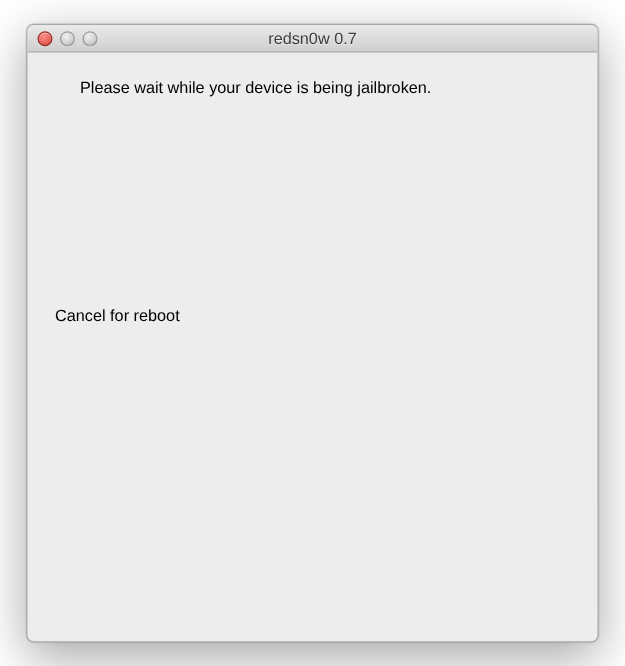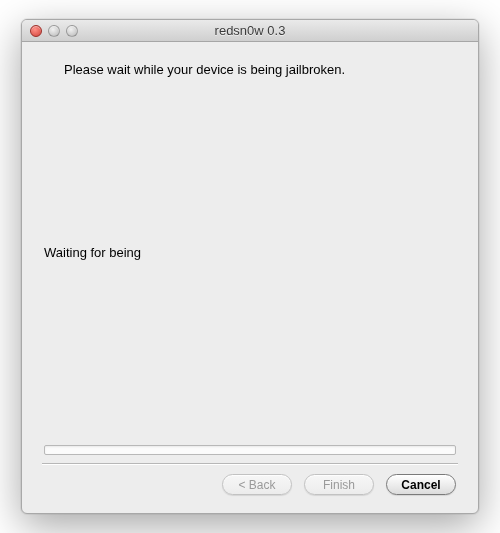--- a/index.html
+++ b/index.html
@@ -124,30 +124,21 @@
 </head>
 <body>
 
 <div class="window">
   <div class="titlebar">
     <div class="traffic">
       <div class="btn red"></div>
       <div class="btn gray1"></div>
       <div class="btn gray2"></div>
     </div>
-    <div class="title">redsn0w 0.3</div>
+    <div class="title">redsn0w 0.7</div>
   </div>
 
   <div class="content">
     <div class="instruction">Please wait while your device is being jailbroken.</div>
-    <div class="status">Waiting for being</div>
+    <div class="status">Cancel for reboot</div>
 
-    <div class="progress-area">
-      <div class="progress"></div>
-      <div class="separator"></div>
-      <div class="buttons">
-        <button class="aqua-btn disabled" disabled="">&lt; Back</button>
-        <button class="aqua-btn disabled" disabled="">Finish</button>
-        <button class="aqua-btn default">Cancel</button>
-      </div>
-    </div>
   </div>
 </div>
 
 </body></html>

